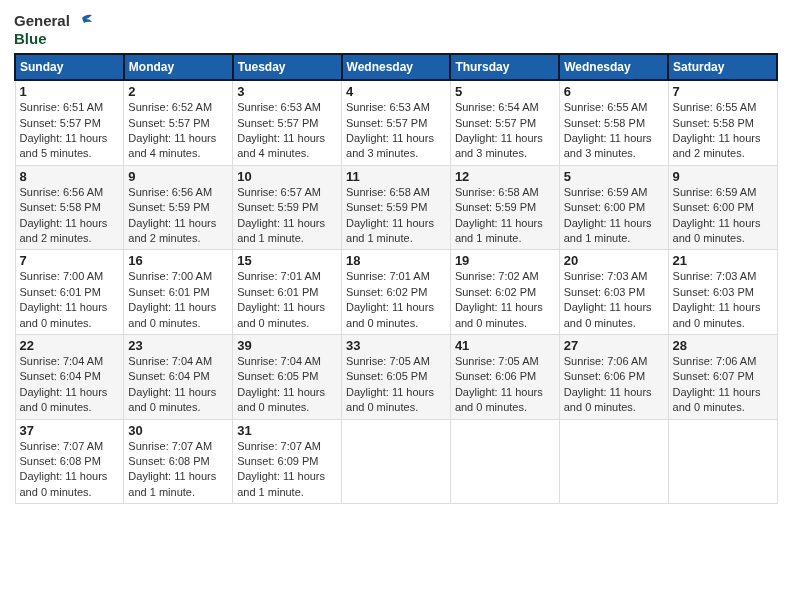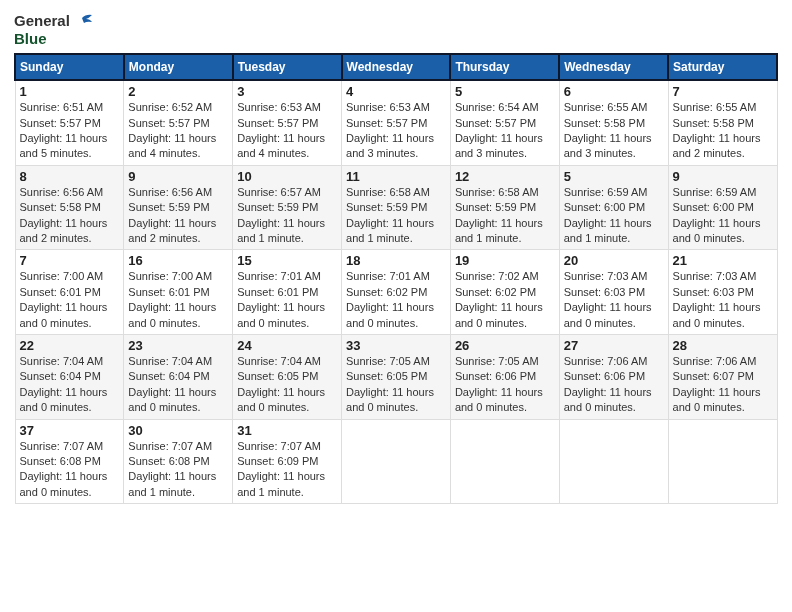--- a/index.html
+++ b/index.html
@@ -209,29 +209,29 @@
         <tr>
           <td>
             <span class="day-num">22</span>
             <div class="cell-info">Sunrise: 7:04 AM<br>Sunset: 6:04 PM<br><span>Daylight: 11 hours</span><br>and 0 minutes.<br></div>
           </td>
           <td>
             <span class="day-num">23</span>
             <div class="cell-info">Sunrise: 7:04 AM<br>Sunset: 6:04 PM<br><span>Daylight: 11 hours</span><br>and 0 minutes.<br></div>
           </td>
           <td>
-            <span class="day-num">24</span>
+            <span class="day-num">39</span>
             <div class="cell-info">Sunrise: 7:04 AM<br>Sunset: 6:05 PM<br><span>Daylight: 11 hours</span><br>and 0 minutes.<br></div>
           </td>
           <td>
             <span class="day-num">33</span>
             <div class="cell-info">Sunrise: 7:05 AM<br>Sunset: 6:05 PM<br><span>Daylight: 11 hours</span><br>and 0 minutes.<br></div>
           </td>
           <td>
-            <span class="day-num">26</span>
+            <span class="day-num">41</span>
             <div class="cell-info">Sunrise: 7:05 AM<br>Sunset: 6:06 PM<br><span>Daylight: 11 hours</span><br>and 0 minutes.<br></div>
           </td>
           <td>
             <span class="day-num">27</span>
             <div class="cell-info">Sunrise: 7:06 AM<br>Sunset: 6:06 PM<br><span>Daylight: 11 hours</span><br>and 0 minutes.<br></div>
           </td>
           <td>
             <span class="day-num">28</span>
             <div class="cell-info">Sunrise: 7:06 AM<br>Sunset: 6:07 PM<br><span>Daylight: 11 hours</span><br>and 0 minutes.<br></div>
           </td>

